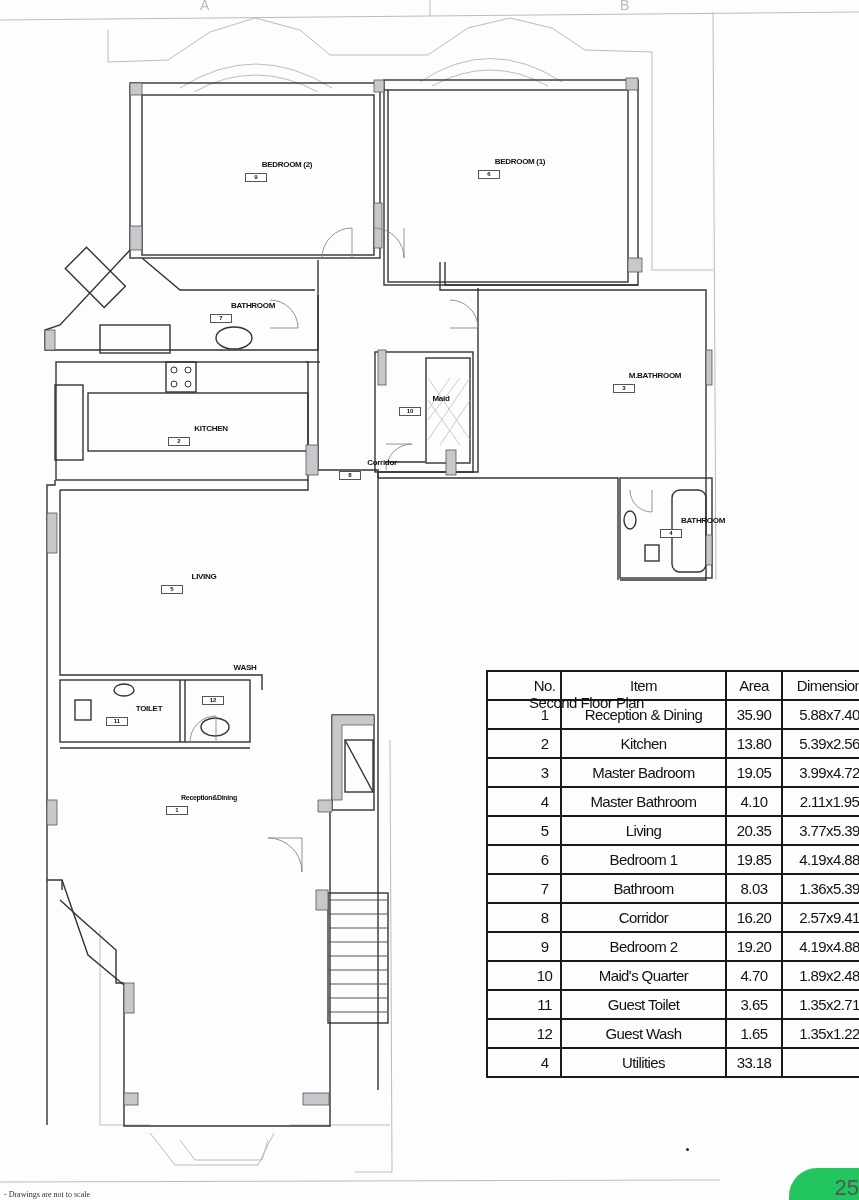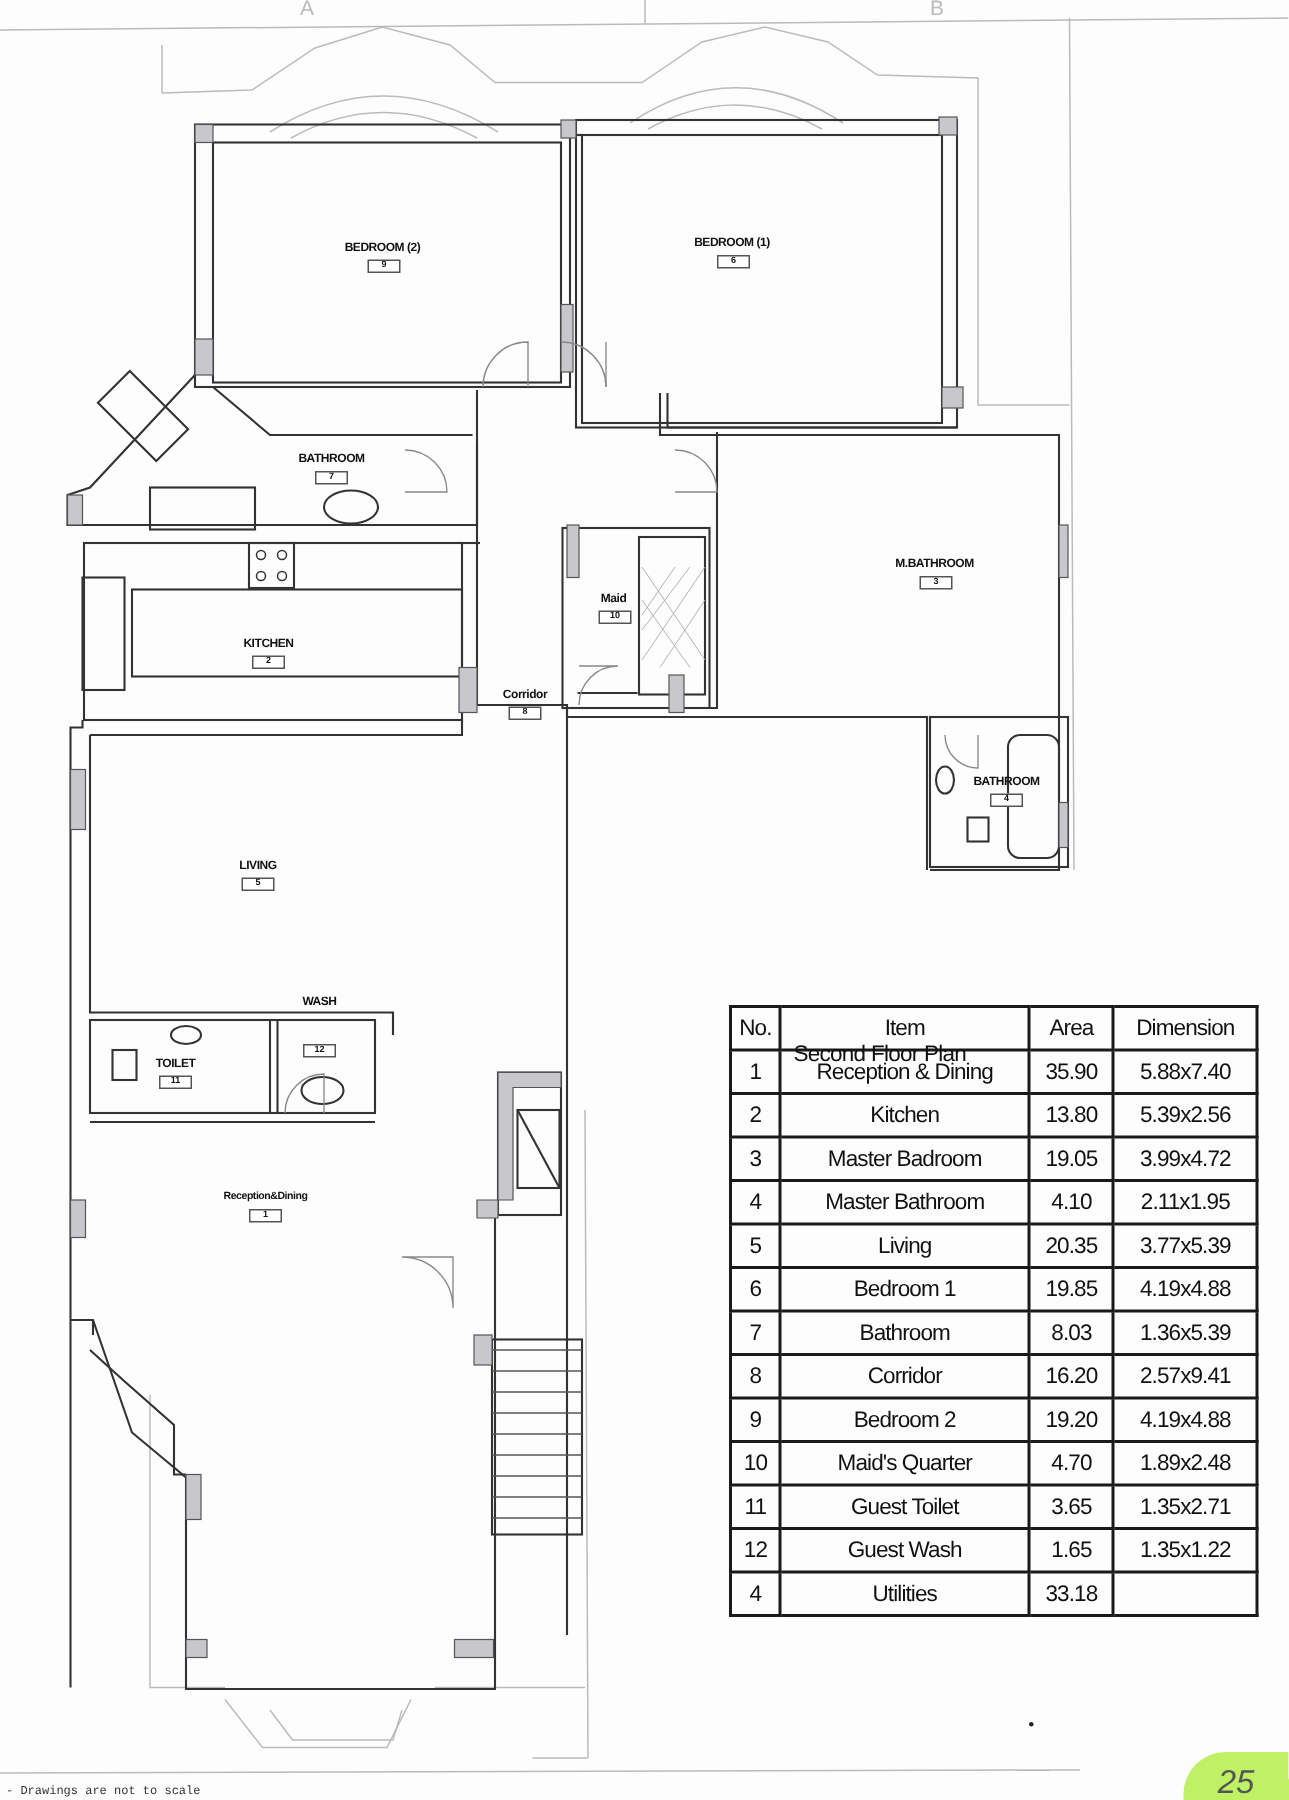--- a/index.html
+++ b/index.html
@@ -1,30 +1,30 @@
 <!DOCTYPE html>
 <html><head>
 <meta charset="utf-8">
 <style>
   html, body { margin:0; padding:0; }
   body { width:859px; height:1200px; background:#fdfdfd; position:relative; overflow:hidden; font-family:"Liberation Sans", sans-serif; }
   #plan { position:absolute; left:0; top:0; width:859px; height:1200px; }
-  .room-label { position:absolute; font-family:"Liberation Sans", sans-serif; font-weight:bold; font-size:8px; color:#111; text-align:center; letter-spacing:-0.3px; white-space:nowrap; transform:translateX(-50%); }
+  .room-label { position:absolute; font-family:"Liberation Sans", sans-serif; font-weight:bold; font-size:8px; color:#111; text-align:center; letter-spacing:-0.3px; white-space:nowrap; transform:translateX(-50%);margin-left:32px; }
   .room-num { position:absolute; font-family:"Liberation Sans", sans-serif; font-weight:bold; font-size:6px; color:#111; border:1px solid #555; background:#fff; width:20px; height:7px; line-height:7px; text-align:center; transform:translateX(-50%); }
   #schedule { position:absolute; left:486px; top:638px; width:353px; font-family:"Liberation Sans", sans-serif; color:#111; }
   #schedule .title-row { height:32px; display:flex; }
   #schedule .title-row .title { width:201px; font-size:15px; line-height:34px; text-align:center; letter-spacing:-0.5px;margin-top:48px; }
   #schedule table { border-collapse:collapse; width:353px; table-layout:fixed; }
   #schedule td { border:2px solid #1a1a1a; font-size:15px; height:27px; padding:0; text-align:center; letter-spacing:-0.6px; white-space:nowrap; overflow:hidden; }
-  #schedule td.no { width:31px; }
+  #schedule td.no { width:31px;padding-left:41px; }
   #schedule td.item { width:163px; }
   #schedule td.area { width:54px;margin-top:20px; }
   #schedule td.dim { width:93px;margin-top:12px; }
-  #footnote { position:absolute; left:4px; top:1190px; font-family:Liberation Mono, monospace; font-size:8px; color:#333; }
-  #page-num { position:absolute; right:0; top:1168px; width:70px; height:32px; background:#bef264; border-top-left-radius:28px; font-size:22px; color:#555; text-align:center; line-height:40px; font-family:"Liberation Sans", sans-serif;font-style:italic; }
+  #footnote { position:absolute; left:4px; top:1190px; font-family:Liberation Serif, serif; font-size:8px; color:#333; }
+  #page-num { position:absolute; right:0; top:1168px; width:70px; height:32px; background:#22c55e; border-top-left-radius:28px; font-size:22px; color:#555; text-align:right; line-height:40px; font-family:"Liberation Sans", sans-serif; }
   #dot { position:absolute; left:686px; top:1148px; width:3px; height:3px; border-radius:50%; background:#222; }
 </style>
 </head>
 <body>
 
 <svg id="plan" viewBox="0 0 859 1200" xmlns="http://www.w3.org/2000/svg">
   <g fill="none" stroke="#bbb" stroke-width="1">
 
     <line x1="0" y1="20" x2="859" y2="12"></line>
     <line x1="430" y1="0" x2="430" y2="16"></line>

